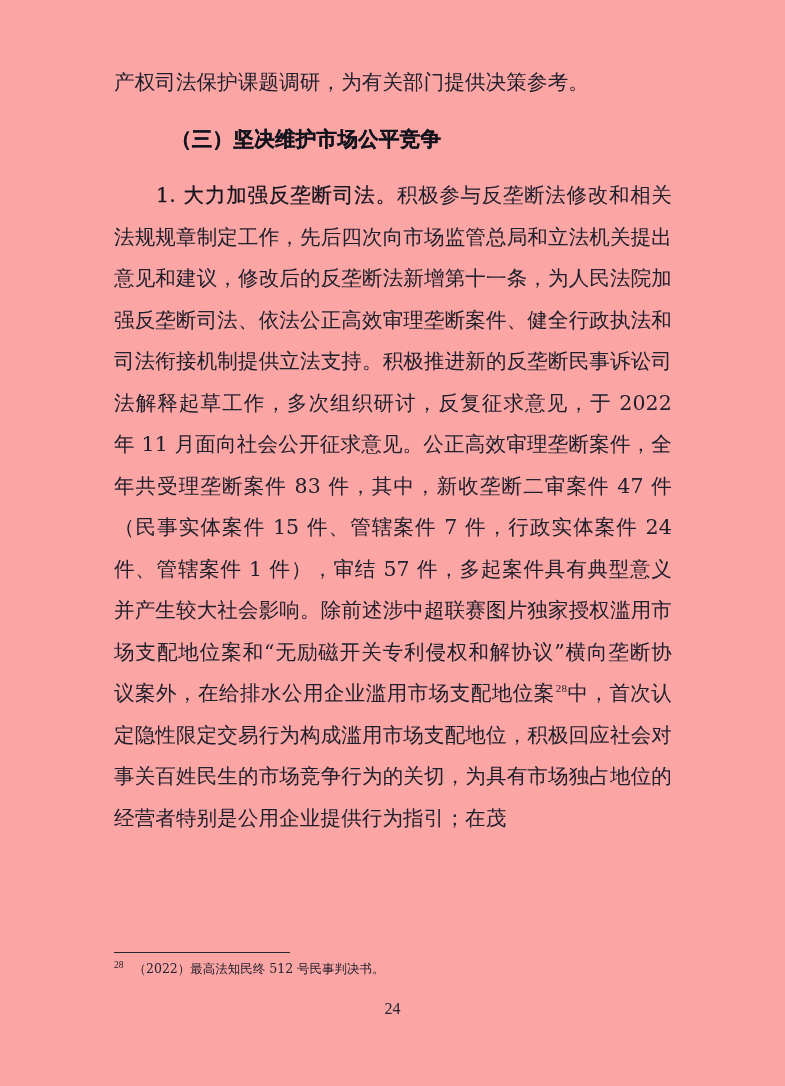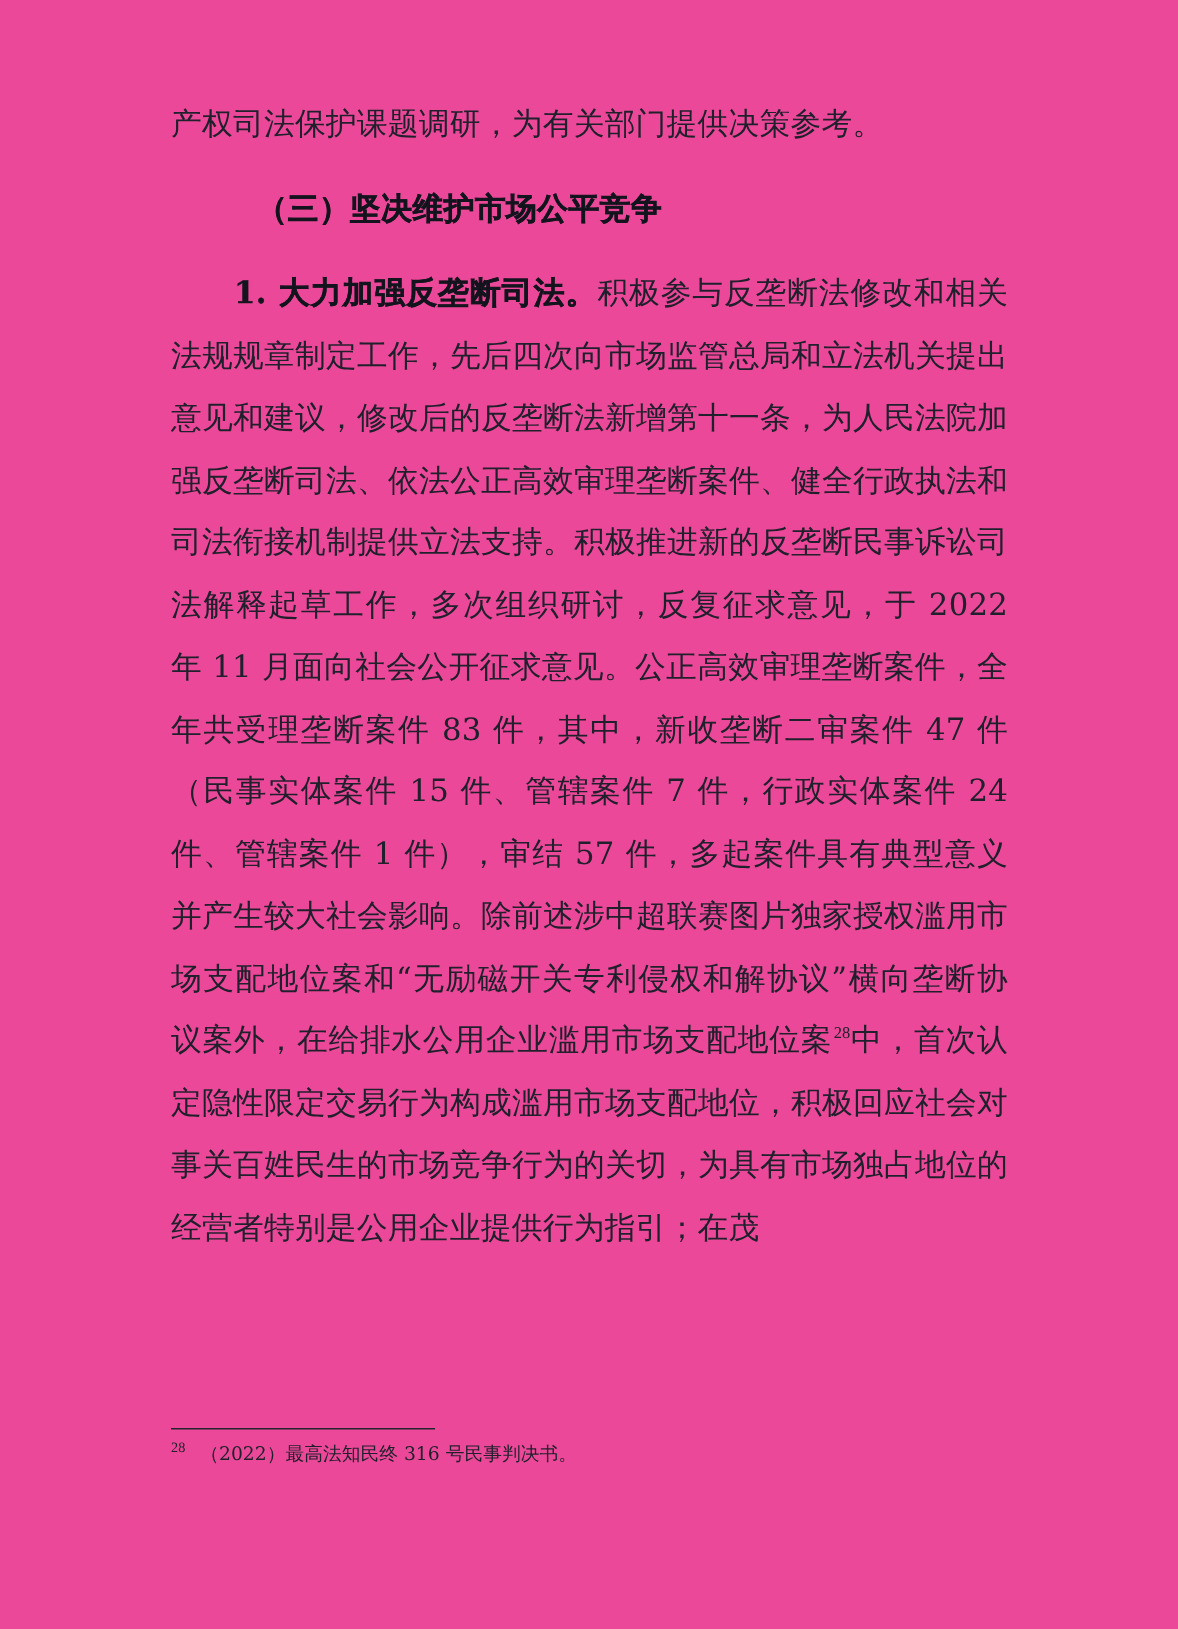--- a/index.html
+++ b/index.html
@@ -14,21 +14,21 @@
     font-family: "DejaVu Serif", "Liberation Serif", serif;
     color: #1a1a24;
     overflow: hidden;
   }
 
   .page {
     position: absolute;
     left: 0; top: 0;
     width: 785px;
     height: 1086px;
-    background: #ec4899;
+    background: #fca5a5;
   }
 
   .content {
     position: absolute;
     left: 114px;
     top: 62px;
     width: 558px;
   }
 
   
@@ -52,21 +52,21 @@
     line-height: 41.5px;
     font-weight: bold;
     margin: 15px;
     text-indent: 2.05em;
     letter-spacing: 0.3px;
     color: #14141e;
     -webkit-text-stroke: 0.25px #14141e;
   }
 
   .runhead {
-    font-weight: bold;
+    font-weight: normal;
     letter-spacing: 0.3px;
     color: #14141e;
     -webkit-text-stroke: 0.25px #14141e;
   }
 
   sup.fnref {
     font-size: 11px;
     vertical-align: super;
     line-height: 0;
     font-family: "Liberation Serif", serif;
@@ -124,17 +124,18 @@
 
     <h2 class="heading">（三）坚决维护市场公平竞争</h2>
 
 
     <p class="para indent"><span class="runhead">1. 大力加强反垄断司法。</span><span>积极参与反垄断法修改和相关法规规章制定工作，先后四次向市场监管总局和立法机关提出意见和建议，修改后的反垄断法新增第十一条，为人民法院加强反垄断司法、依法公正高效审理垄断案件、健全行政执法和司法衔接机制提供立法支持。积极推进新的反垄断民事诉讼司法解释起草工作，多次组织研讨，反复征求意见，于 2022 年 11 月面向社会公开征求意见。公正高效审理垄断案件，全年共受理垄断案件 83 件，其中，新收垄断二审案件 47 件（民事实体案件 15 件、管辖案件 7 件，行政实体案件 24 件、管辖案件 1 件），审结 57 件，多起案件具有典型意义并产生较大社会影响。除前述涉中超联赛图片独家授权滥用市场支配地位案和“无励磁开关专利侵权和解协议”横向垄断协议案外，在给排水公用企业滥用市场支配地位案</span><sup class="fnref">28</sup><span>中，首次认定隐性限定交易行为构成滥用市场支配地位，积极回应社会对事关百姓民生的市场竞争行为的关切，为具有市场独占地位的经营者特别是公用企业提供行为指引；在茂</span></p>
 
   </div>
 
   <div class="footnote-area">
     <div class="footnote-rule"></div>
-    <p class="footnote"><span class="fnnum">28</span><span>（2022）最高法知民终 316 号民事判决书。</span></p>
+    <p class="footnote"><span class="fnnum">28</span><span>（2022）最高法知民终 512 号民事判决书。</span></p>
   </div>
 
+  <div class="page-number">24</div>
 
 </div>
 
 </body></html>

